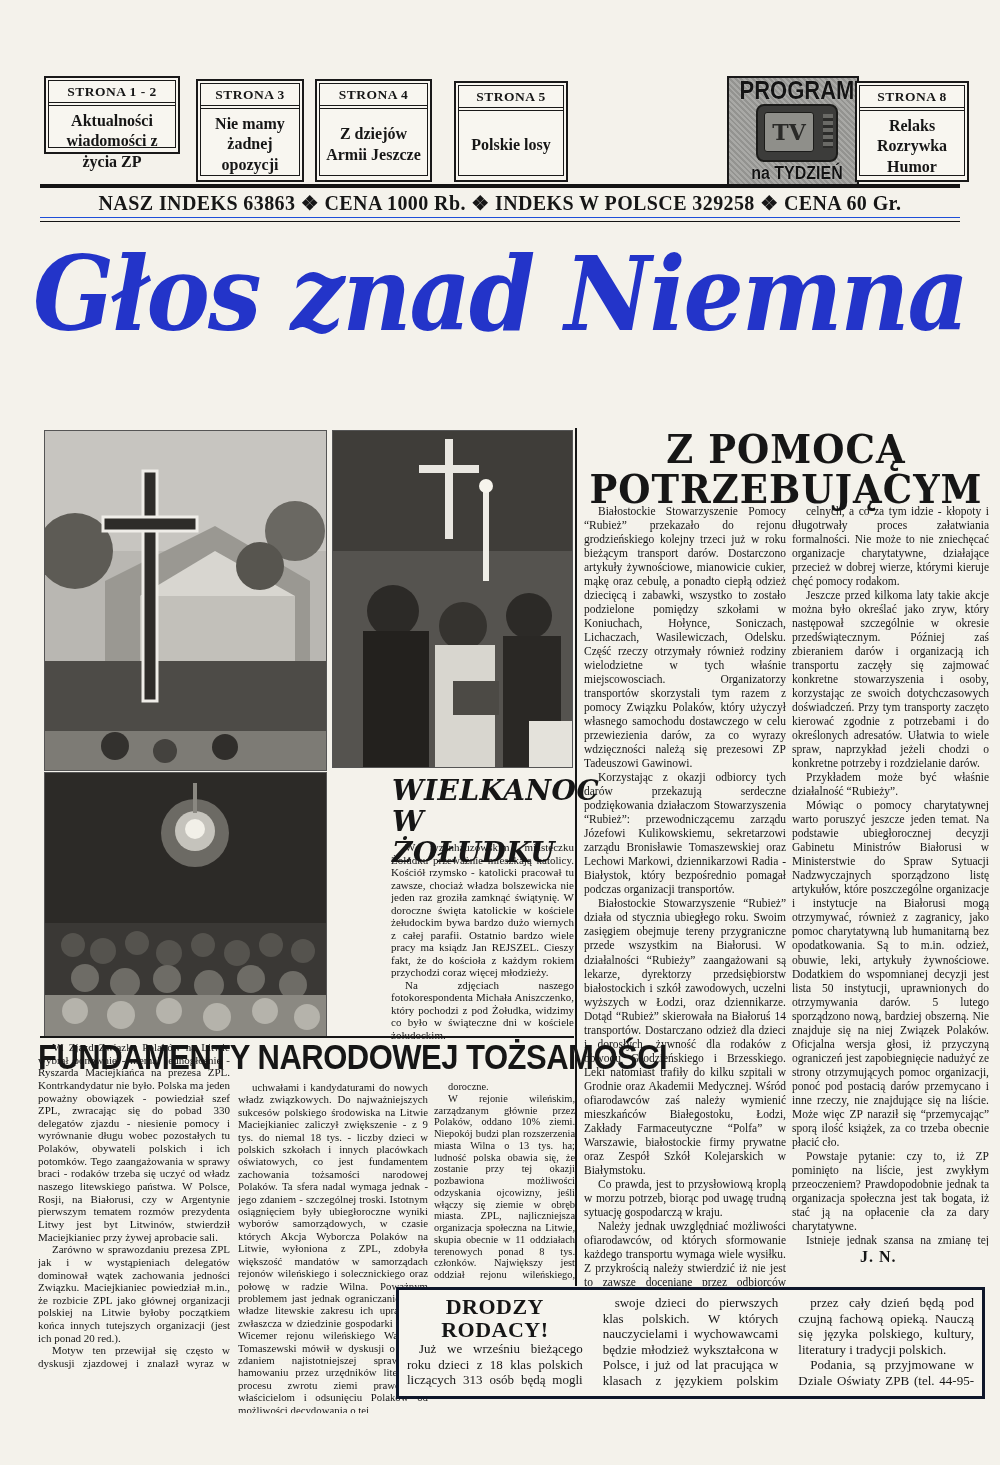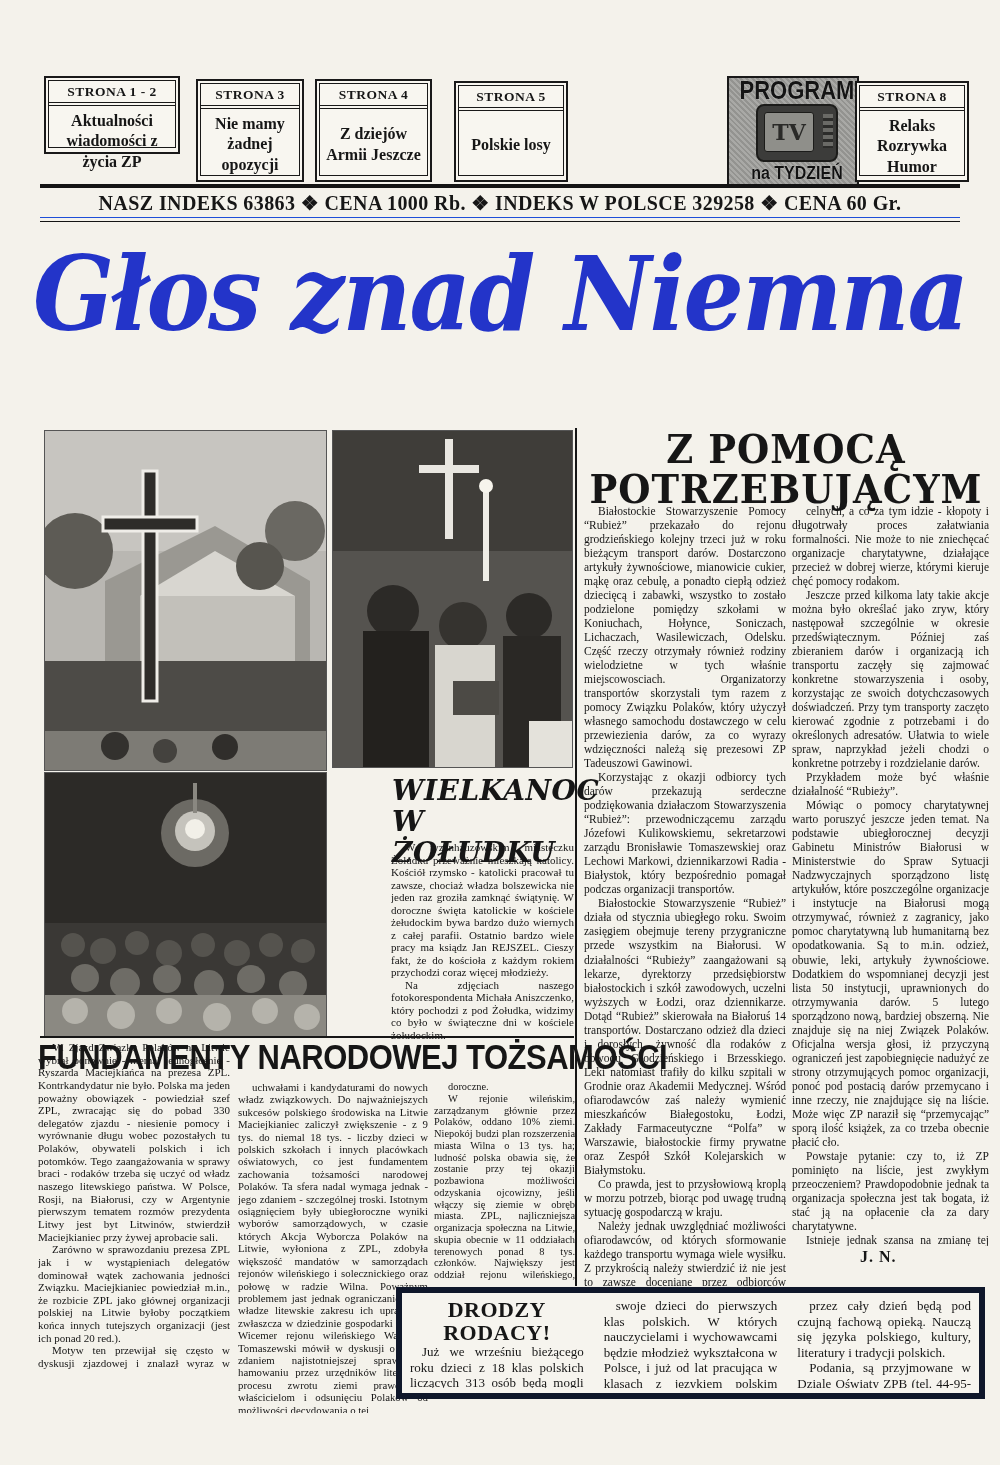--- a/index.html
+++ b/index.html
@@ -67,21 +67,21 @@
   #wielkanoc-text{left:391px;top:841px;width:183px;height:208px;font-size:11px;line-height:1.14;}
   
   #fund-head{position:absolute;left:38px;top:1040px;width:538px;text-align:center;
              font-family:"Liberation Sans",sans-serif;font-weight:bold;font-size:31px;
              letter-spacing:-.5px;transform:scaleY(1.12);white-space:nowrap;}
   #fund-col1{left:38px;top:1041px;width:192px;height:332px;font-size:11px;line-height:1.15;}
   #fund-col2{left:238px;top:1081px;width:190px;height:332px;font-size:10.8px;line-height:1.15;}
   #fund-col3{left:434px;top:1081px;width:141px;height:200px;font-size:10.4px;line-height:1.13;}
   
   #rodacy-box{position:absolute;left:396px;top:1287px;width:589px;height:112px;box-sizing:border-box;
-              border:6px solid #0f172a;background:#f6f4ee;display:flex;gap:20px;padding:5px 8px;}
+              border:3px solid #0f172a;background:#f6f4ee;display:flex;gap:20px;padding:5px 8px;}
   .rodacy-col{flex:1;text-align:justify;font-size:13px;line-height:1.2;overflow:hidden;}
   .rodacy-col p{margin:0;text-indent:12px;}
   #rodacy-title{text-align:center;font-weight:bold;font-size:22px;text-indent:0;line-height:1.05;letter-spacing:.5px;}
 </style>
 </head>
 <body>
 
 <div id="page">
 
   <div class="pbox" id="box1">

